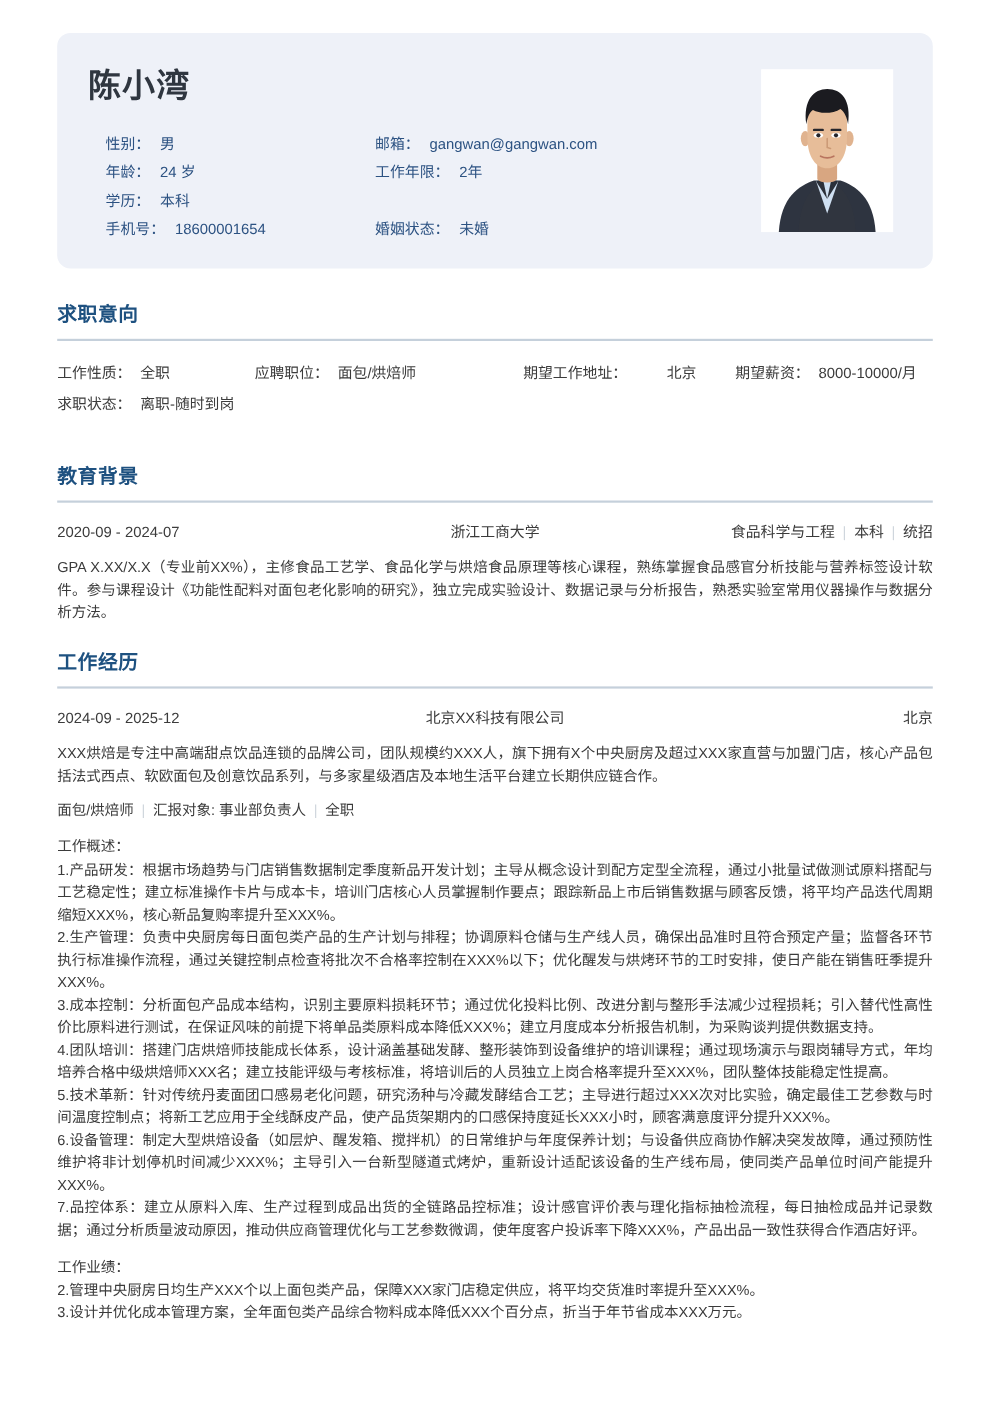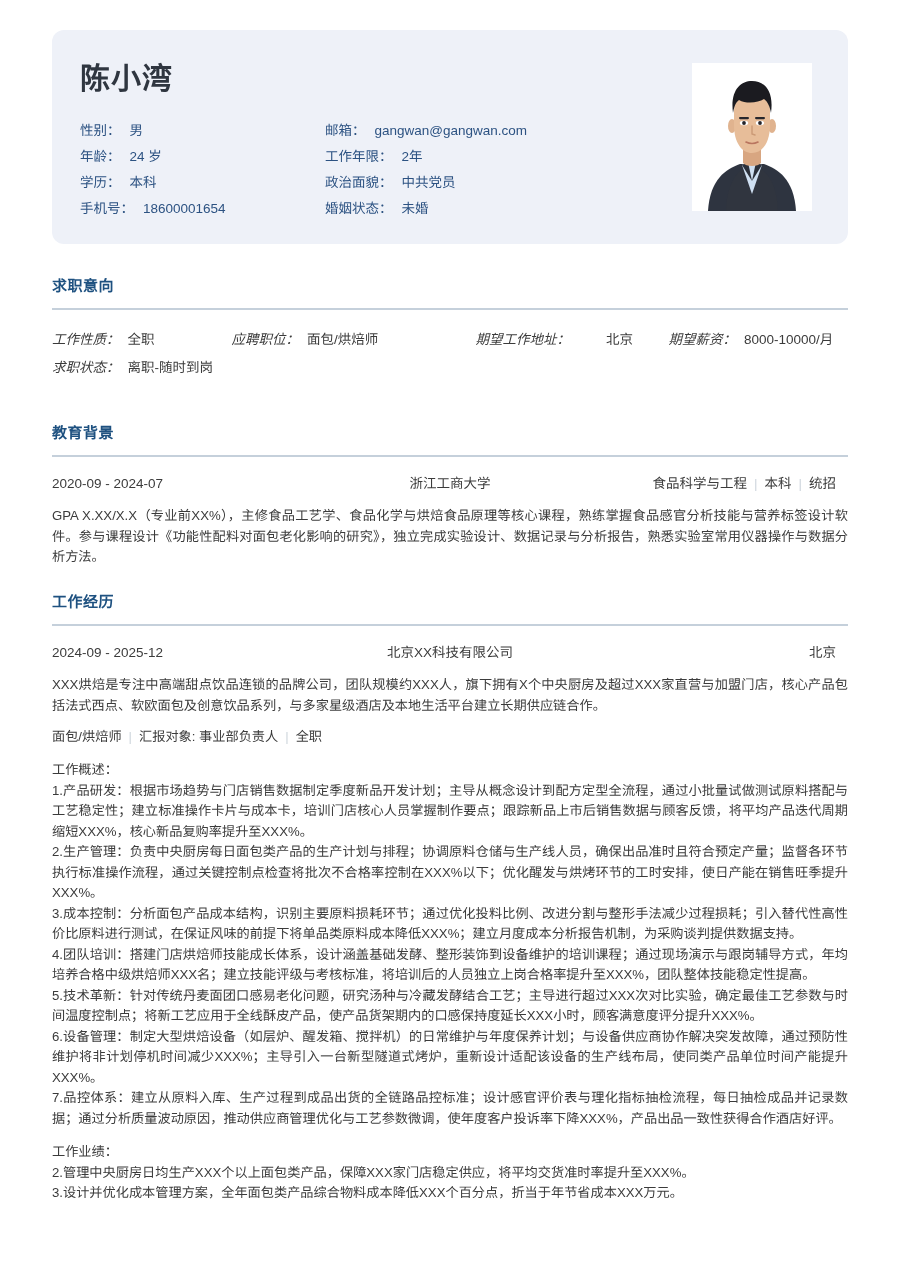--- a/index.html
+++ b/index.html
@@ -40,21 +40,21 @@
     left: 28px;
     top: 34px;
     font-size: 30px;
     font-weight: 700;
     color: #2f3640;
     letter-spacing: 1px;
     line-height: 1;
   }
   .info-grid {
     position: absolute;
-    left: 28px;
+    left: 44px;
     top: 88px;
     width: 560px;
   }
   .info-row {
     display: flex;
     height: 26px;
     align-items: baseline;
   }
   .info-cell {
     display: flex;
@@ -85,21 +85,21 @@
   }
   .photo-frame svg { display: block; width: 120px; height: 148px; }
 
   
   .section {
     position: absolute;
     left: 52px;
     width: 796px;
   }
   .section-title {
-    font-size: 15px;
+    font-size: 18px;
     font-weight: 700;
     color: #1e5180;
     letter-spacing: 0.5px;
     line-height: 20px;
     margin: 0 0 12px 0;
   }
   .section-rule {
     height: 2px;
     background: #c5d0db;
     width: 796px;
@@ -111,35 +111,35 @@
     display: flex;
     font-size: 13.5px;
     color: #3b3b3b;
     line-height: 28px;
   }
   .intent-cell { display: flex; }
   .intent-c1 { width: 200px; }
   .intent-c2 { width: 272px; }
   .intent-c3 { width: 215px; gap: 28px; }
   .intent-c4 { width: 200px; }
-  .intent-label { white-space: nowrap; font-style: italic; }
+  .intent-label { white-space: nowrap; }
   .intent-value { margin-left: 8px; white-space: nowrap; }
 
   
   .entry-head {
     position: relative;
     display: block;
     font-size: 13.5px;
     color: #3b3b3b;
     line-height: 22px;
     height: 22px;
   }
   .entry-date { position: absolute; left: 0; top: 0; }
   .entry-org  { position: absolute; left: 0; right: 0; top: 0; text-align: center; font-weight: 400; }
-  .entry-meta { position: absolute; right: 12px; top: 0; white-space: nowrap; }
+  .entry-meta { position: absolute; right: 0; top: 0; white-space: nowrap; }
   .entry-meta .sep {
     color: #cfd6dd;
     margin: 0 7px;
     font-weight: 300;
   }
 
   .entry-body {
     font-size: 13.2px;
     color: #3b3b3b;
     line-height: 20.5px;
@@ -190,24 +190,20 @@
         <div class="info-cell right">
           <span class="info-label">工作年限：</span>
           <span class="info-value">2年</span>
         </div>
       </div>
 
       <div class="info-row">
         <div class="info-cell left">
           <span class="info-label">学历：</span>
           <span class="info-value">本科</span>
-        </div>
-        <div class="info-cell right">
-          <span class="info-label">政治面貌：</span>
-          <span class="info-value">中共党员</span>
         </div>
       </div>
 
       <div class="info-row">
         <div class="info-cell left">
           <span class="info-label">手机号：</span>
           <span class="info-value">18600001654</span>
         </div>
         <div class="info-cell right">
           <span class="info-label">婚姻状态：</span>

